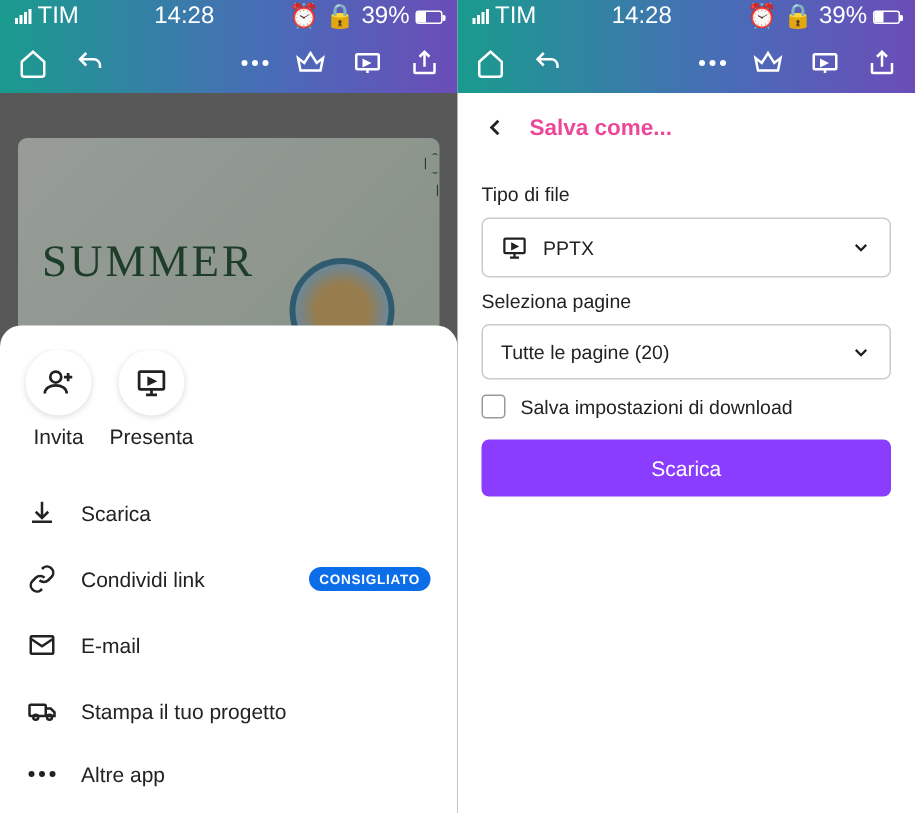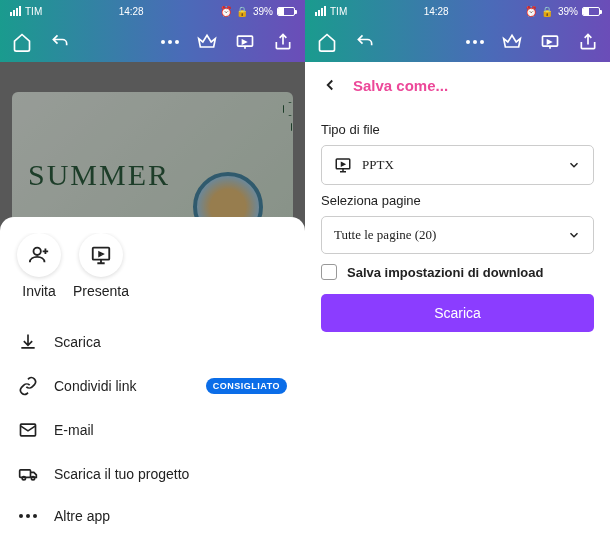--- a/index.html
+++ b/index.html
@@ -1,21 +1,21 @@
 <!DOCTYPE html>
 <html><head>
   <meta charset="utf-8">
   <style>
     * { margin: 0; padding: 0; box-sizing: border-box; }
     body { font-family: -apple-system, BlinkMacSystemFont, sans-serif; background: #fff; width: 610px; height: 542px; overflow: hidden; }
     .container { display: flex; width: 610px; height: 542px; }
     .screen { width: 305px; height: 542px; display: flex; flex-direction: column; position: relative; }
     
     
-    .status-bar { height: 22px; background: linear-gradient(90deg, #1a9b8e 0%, #4a6bb8 60%, #6b4db8 100%); color: #fff; display: flex; align-items: center; justify-content: space-between; padding: 0 10px; font-size: 10px; font-weight: 500; }
+    .status-bar { height: 22px; background: linear-gradient(90deg, #1a9b8e 0%, #4a6bb8 60%, #6b4db8 100%); color: #fff; display: flex; align-items: center; justify-content: space-between; padding: 0 10px; font-size: 16px; font-weight: 500; }
     .status-left { display: flex; align-items: center; gap: 4px; }
     .status-right { display: flex; align-items: center; gap: 4px; }
     .signal-bars { display: inline-flex; align-items: flex-end; gap: 1px; }
     .signal-bars span { width: 2px; background: #fff; display: inline-block; }
     .signal-bars span:nth-child(1) { height: 4px; }
     .signal-bars span:nth-child(2) { height: 6px; }
     .signal-bars span:nth-child(3) { height: 8px; }
     .signal-bars span:nth-child(4) { height: 10px; }
     .battery { display: inline-flex; align-items: center; border: 1px solid #fff; border-radius: 2px; width: 18px; height: 9px; position: relative; }
     .battery::after { content: ''; position: absolute; right: -3px; top: 2px; width: 2px; height: 4px; background: #fff; border-radius: 0 1px 1px 0; }
@@ -49,22 +49,22 @@
     .action-row { display: flex; align-items: center; padding: 12px 18px; gap: 16px; font-size: 14px; color: #222; }
     .action-row svg { stroke: #222; fill: none; stroke-width: 2; flex-shrink: 0; }
     .badge { background: #0b6de8; color: #fff; font-size: 9px; font-weight: 700; padding: 3px 7px; border-radius: 10px; margin-left: auto; letter-spacing: 0.5px; }
     
     
     .page-header { padding: 14px 16px; display: flex; align-items: center; gap: 14px; border-bottom: 0; }
     .page-header-title { font-size: 15px; font-weight: 700; color: #ec4899; }
     .form-area { padding: 6px 16px; }
     .form-label { font-size: 13px; font-weight: 400; color: #222; margin-bottom: 8px; margin-top: 8px; }
     .select-box { border: 1px solid #ccc; border-radius: 5px; padding: 10px 12px; display: flex; align-items: center; gap: 10px; font-size: 13px; color: #222; justify-content: space-between; margin-bottom: 6px; }
-    .select-left { display: flex; align-items: center; gap: 10px; font-family: Liberation Serif, serif; }
-    .checkbox-row { display: flex; align-items: center; gap: 10px; font-size: 13px; color: #222; margin: 10px 0 14px; font-weight: bold; }
+    .select-left { display: flex; align-items: center; gap: 10px; }
+    .checkbox-row { display: flex; align-items: center; gap: 10px; font-size: 13px; color: #222; margin: 10px 0 14px; }
     .checkbox { width: 16px; height: 16px; border: 1.5px solid #999; border-radius: 3px; }
     .download-btn { background: #8b3dff; color: #fff; border: none; border-radius: 5px; padding: 11px; width: 100%; font-size: 14px; font-weight: 500; text-align: center; }
     .dots-icon { display:flex; gap:3px; }
     .dots-icon span { width:4px; height:4px; border-radius:50%; background:#fff; }
     .dots-dark span { background:#222; }
   </style>
 </head>
 <body>
 
 <div class="container">
@@ -177,21 +177,21 @@
               </svg>
             <span>E-mail</span>
           </div>
           <div class="action-row">
             <svg width="20" height="20" viewBox="0 0 24 24">
                 <rect x="2" y="7" width="13" height="9" rx="1"></rect>
                 <path d="M15 10h4l3 3v3h-7"></path>
                 <circle cx="7" cy="17" r="2"></circle>
                 <circle cx="18" cy="17" r="2"></circle>
               </svg>
-            <span>Scarica il tuo progetto</span>
+            <span>Stampa il tuo progetto</span>
           </div>
           <div class="action-row">
             <span class="dots-icon dots-dark" style="width:20px;justify-content:center">
                 <span></span>
                 <span></span>
                 <span></span>
               </span>
             <span>Altre app</span>
           </div>
         </div>

